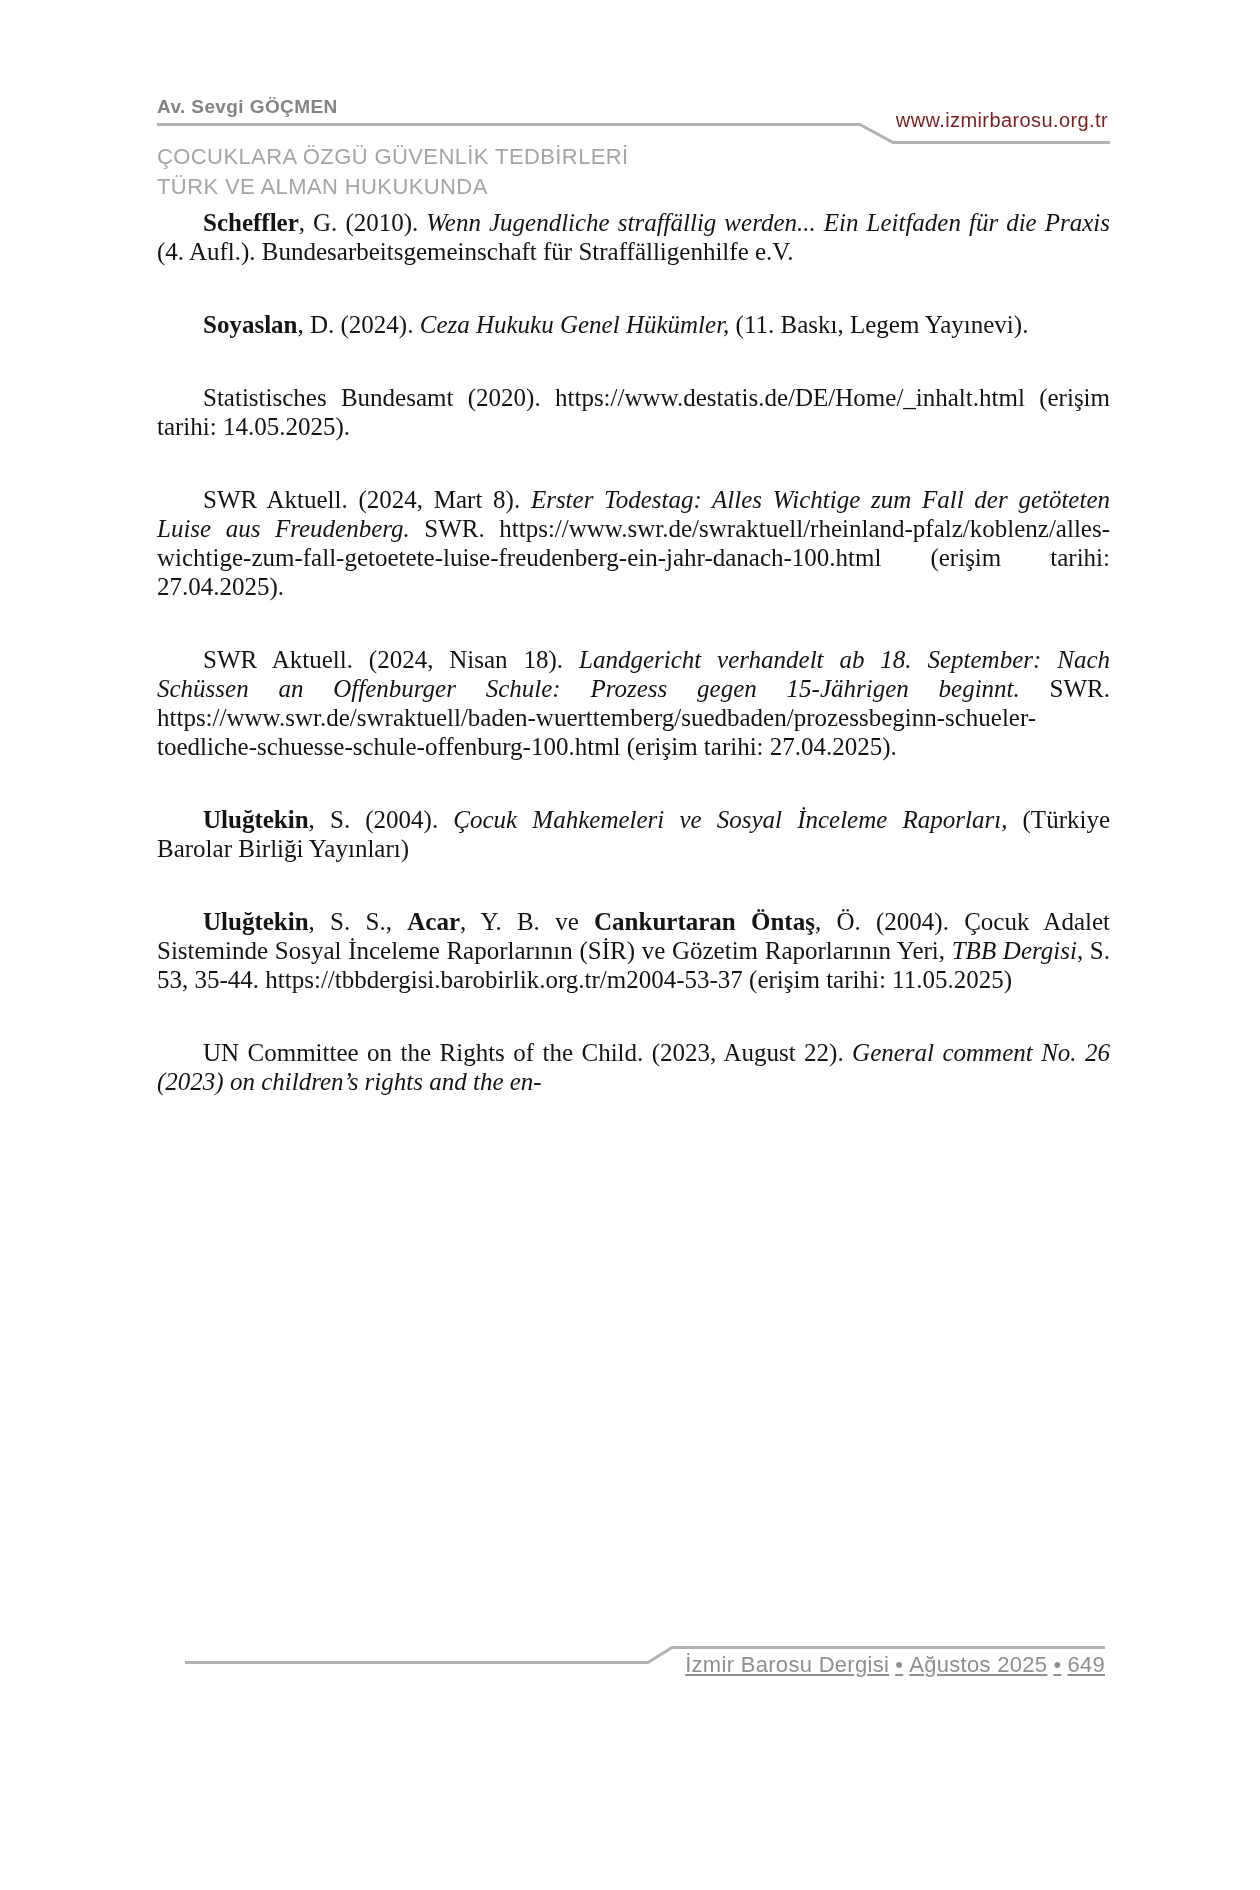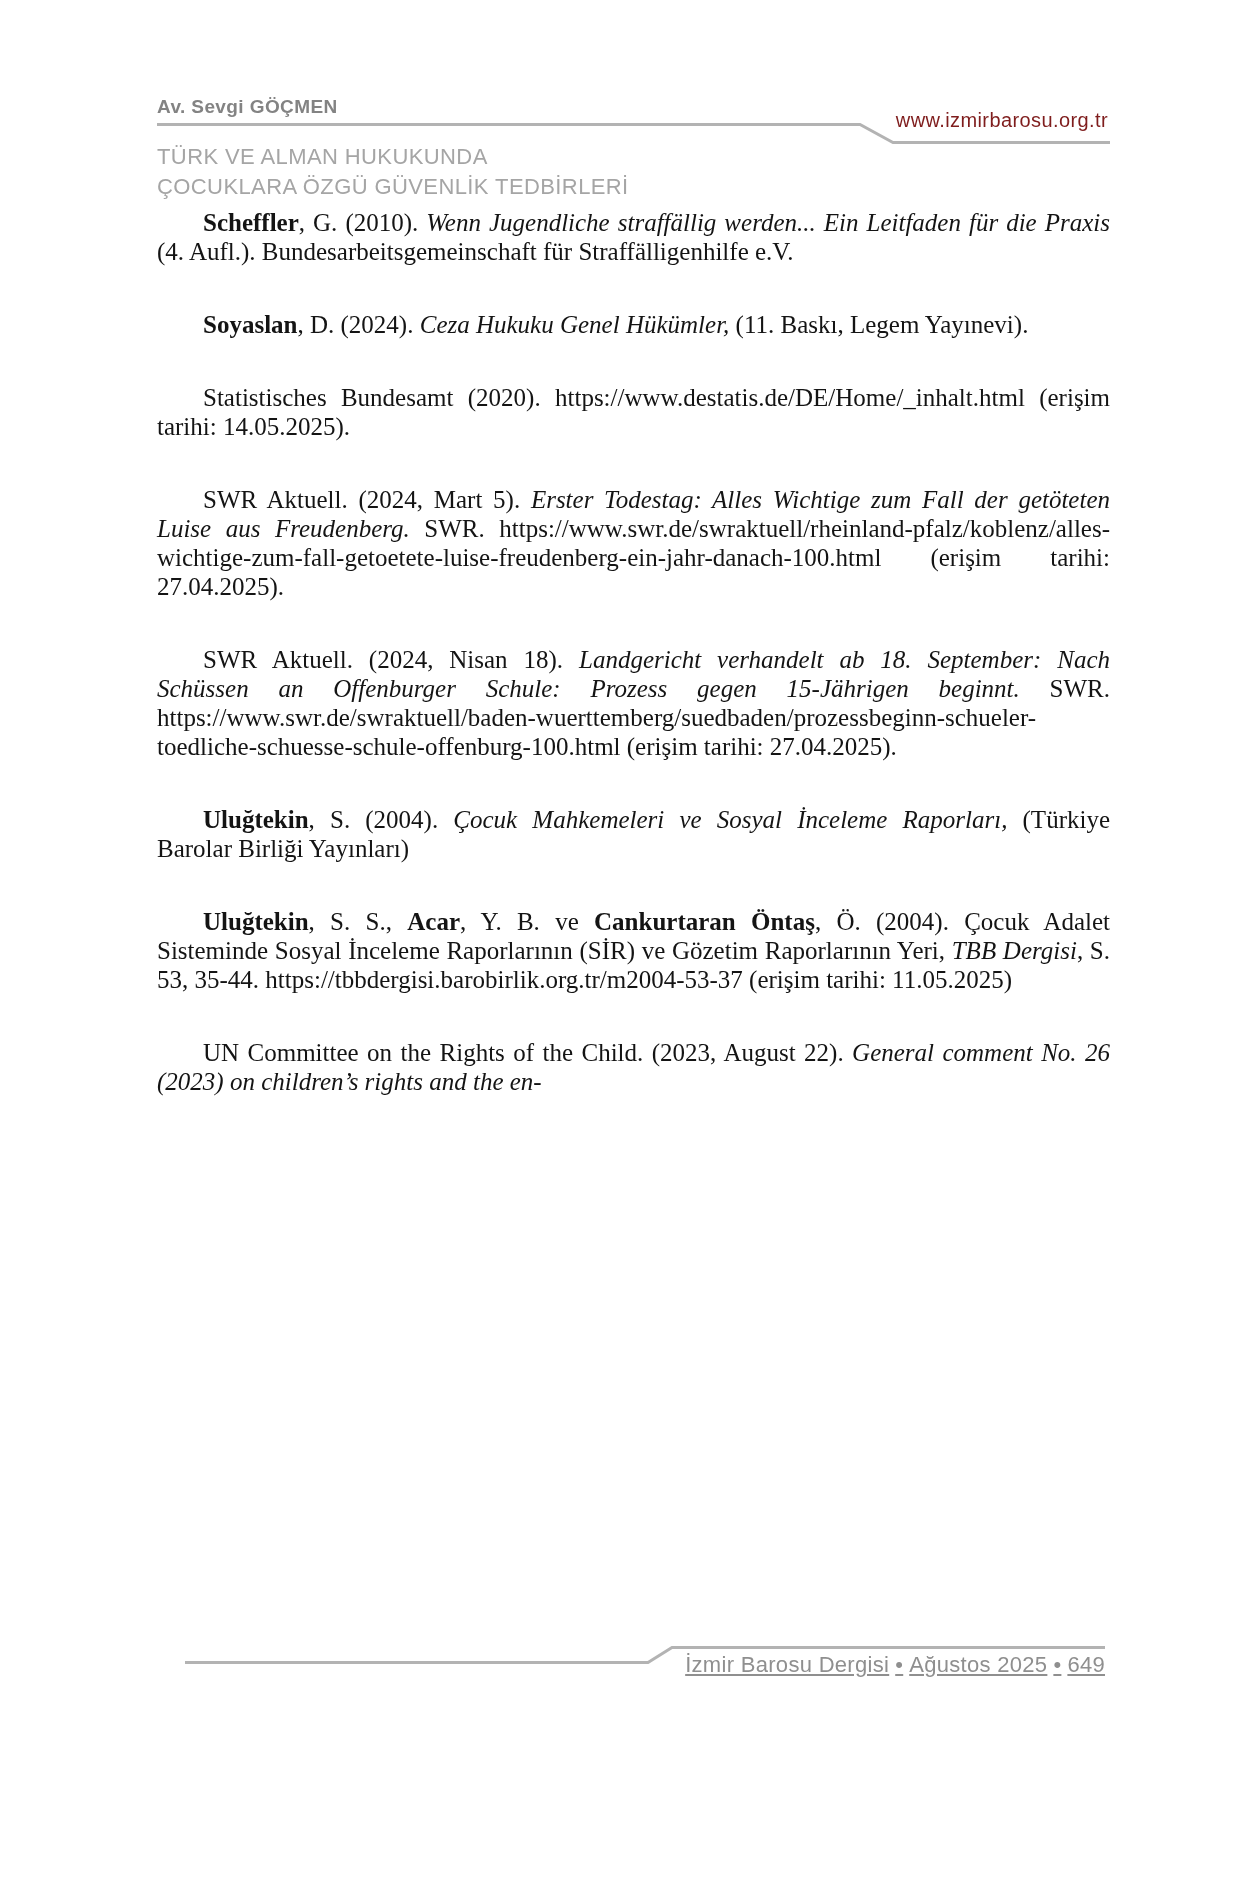--- a/index.html
+++ b/index.html
@@ -110,30 +110,30 @@
   <div class="header">
     <div class="author">Av. Sevgi GÖÇMEN</div>
 
     <svg class="header-rule" width="953" height="24" viewBox="0 0 953 24" aria-hidden="true">
       <polyline points="0,2.5 703,2.5 736,20.5 953,20.5" fill="none" stroke="#b3b3b3" stroke-width="3"></polyline>
     </svg>
 
     <div class="site">www.izmirbarosu.org.tr</div>
 
     <div class="page-title">
+      <div>ÇOCUKLARA ÖZGÜ GÜVENLİK TEDBİRLERİ</div>
       <div>TÜRK VE ALMAN HUKUKUNDA</div>
-      <div>ÇOCUKLARA ÖZGÜ GÜVENLİK TEDBİRLERİ</div>
     </div>
   </div>
 
   <main class="refs">
       <p class="ref"><span class="b">Scheffler</span><span>, G. (2010). </span><span class="i">Wenn Jugendliche straffällig werden... Ein Leitfaden für die Praxis</span><span> (4. Aufl.). Bundesarbeitsgemeinschaft für Straffälligenhilfe e.V.</span></p>
       <p class="ref"><span class="b">Soyaslan</span><span>, D. (2024). </span><span class="i">Ceza Hukuku Genel Hükümler,</span><span> (11. Baskı, Legem Yayınevi).</span></p>
       <p class="ref"><span>Statistisches Bundesamt (2020). https://www.destatis.de/DE/Home/_inhalt.html (erişim tarihi: 14.05.2025).</span></p>
-      <p class="ref"><span>SWR Aktuell. (2024, Mart 5). </span><span class="i">Erster Todestag: Alles Wichtige zum Fall der getöteten Luise aus Freudenberg.</span><span> SWR. https://www.swr.de/swraktuell/rheinland-pfalz/koblenz/alles-wichtige-zum-fall-getoetete-luise-freudenberg-ein-jahr-danach-100.html (erişim tarihi: 27.04.2025).</span></p>
+      <p class="ref"><span>SWR Aktuell. (2024, Mart 8). </span><span class="i">Erster Todestag: Alles Wichtige zum Fall der getöteten Luise aus Freudenberg.</span><span> SWR. https://www.swr.de/swraktuell/rheinland-pfalz/koblenz/alles-wichtige-zum-fall-getoetete-luise-freudenberg-ein-jahr-danach-100.html (erişim tarihi: 27.04.2025).</span></p>
       <p class="ref"><span>SWR Aktuell. (2024, Nisan 18). </span><span class="i">Landgericht verhandelt ab 18. September: Nach Schüssen an Offenburger Schule: Prozess gegen 15-Jährigen beginnt.</span><span> SWR. https://www.swr.de/swraktuell/baden-wuerttemberg/suedbaden/prozessbeginn-schueler-toedliche-schuesse-schule-offenburg-100.html (erişim tarihi: 27.04.2025).</span></p>
       <p class="ref"><span class="b">Uluğtekin</span><span>, S. (2004). </span><span class="i">Çocuk Mahkemeleri ve Sosyal İnceleme Raporları,</span><span> (Türkiye Barolar Birliği Yayınları)</span></p>
       <p class="ref"><span class="b">Uluğtekin</span><span>, S. S., </span><span class="b">Acar</span><span>, Y. B. ve </span><span class="b">Cankurtaran Öntaş</span><span>, Ö. (2004). Çocuk Adalet Sisteminde Sosyal İnceleme Raporlarının (SİR) ve Gözetim Raporlarının Yeri, </span><span class="i">TBB Dergisi</span><span>, S. 53, 35-44. https://tbbdergisi.barobirlik.org.tr/m2004-53-37 (erişim tarihi: 11.05.2025)</span></p>
       <p class="ref"><span>UN Committee on the Rights of the Child. (2023, August 22). </span><span class="i">General comment No. 26 (2023) on children’s rights and the en-</span></p>
     </main>
 
   <div class="footer">
     <svg class="footer-rule" width="920" height="22" viewBox="0 0 920 22" aria-hidden="true">
       <polyline points="0,17.5 463,17.5 487,2.5 920,2.5" fill="none" stroke="#b3b3b3" stroke-width="3"></polyline>
     </svg>

